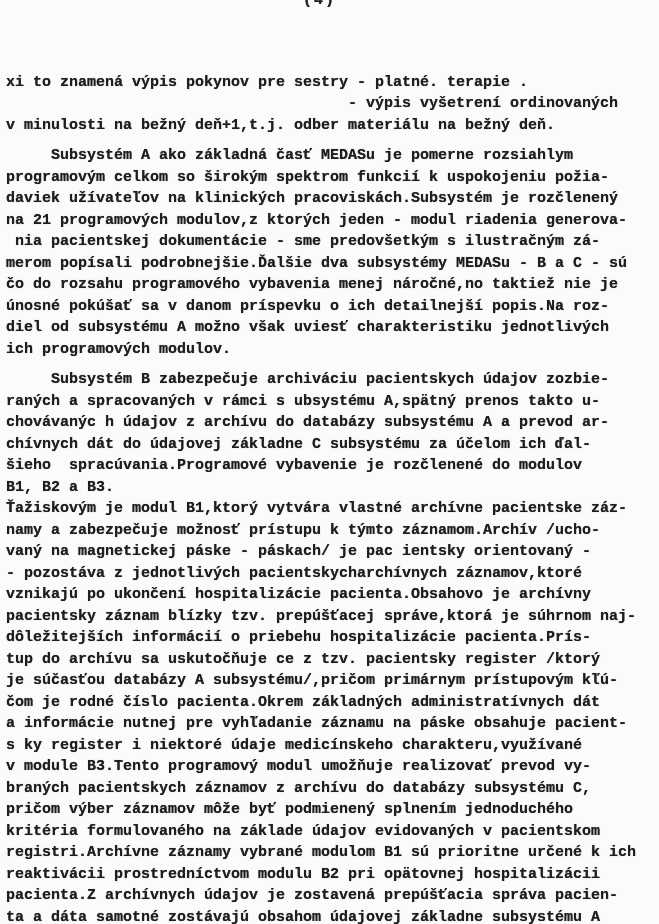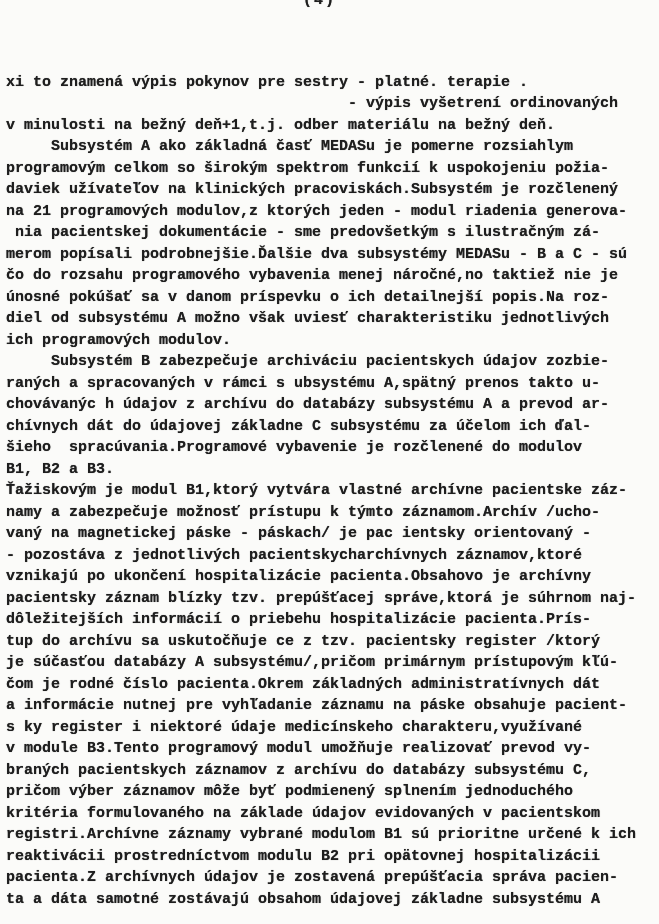--- a/index.html
+++ b/index.html
@@ -24,21 +24,21 @@
     text-shadow: 0 0 0.7px rgba(25,25,25,0.8);
     white-space: pre;
   }
   .pagenum {
     position: absolute;
     top: -10px;
     left: 303px;
     letter-spacing: 2px;
   }
   .paragraph { margin: 0; }
-  .paragraph + .paragraph { }
+  .paragraph + .paragraph { margin-top: 9px; }
   .line {
     height: 21.5px;
     overflow: visible;
   }
 </style>
 </head>
 <body>
 
 <div class="page">
   <span class="pagenum">(4)</span>

